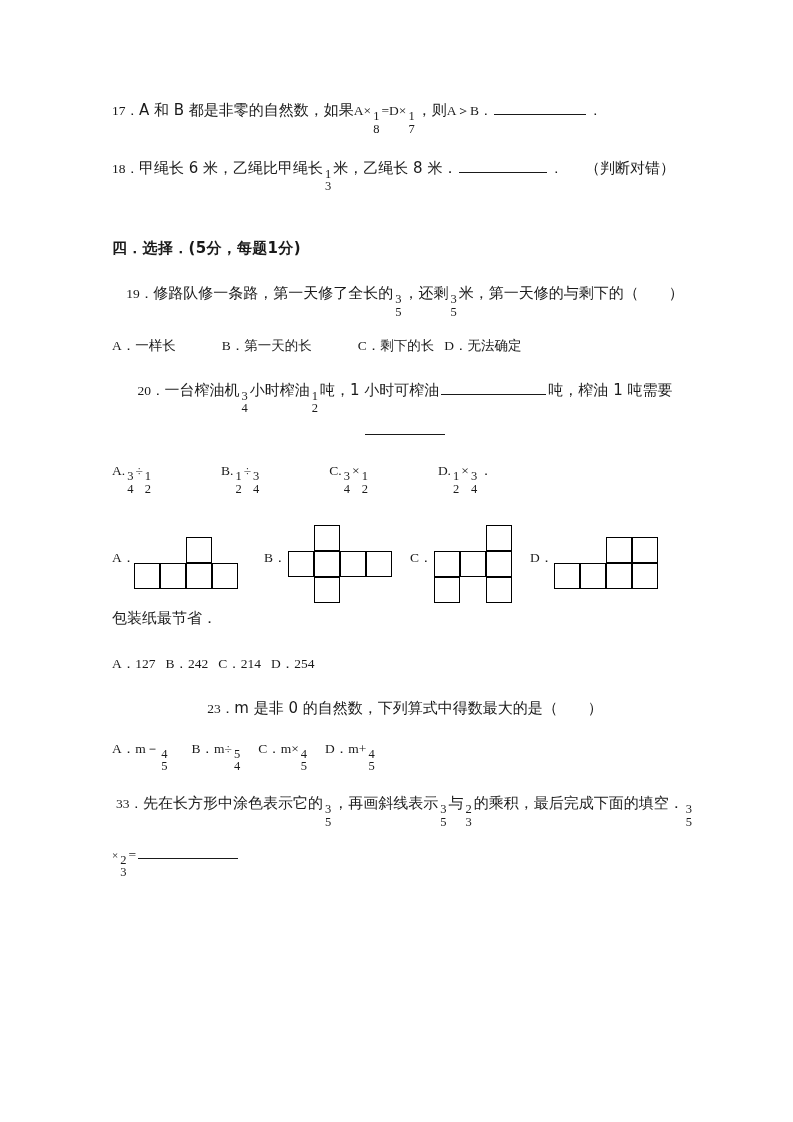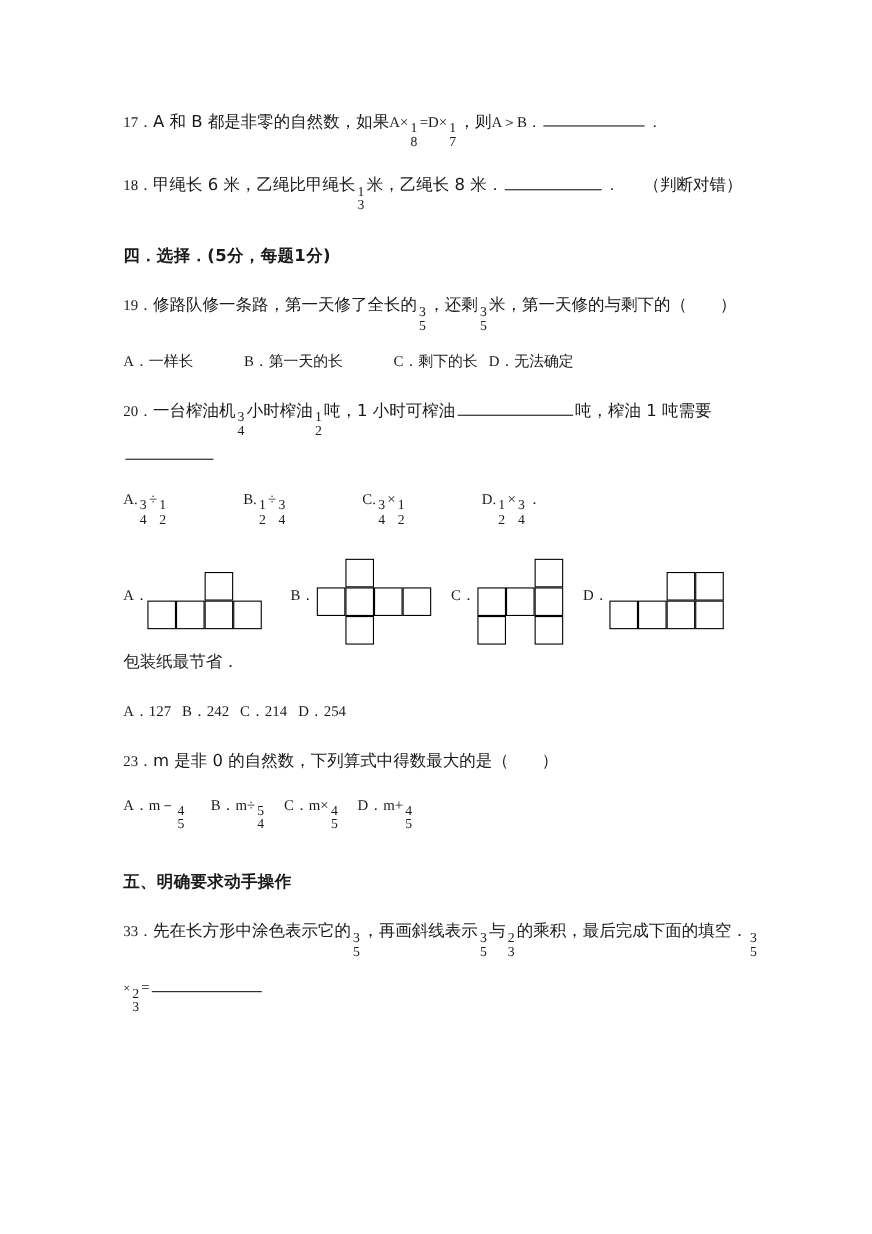--- a/index.html
+++ b/index.html
@@ -25,26 +25,26 @@
   }
 
   
   .q {
     font-size: 13.5px;
     line-height: 30px;
     margin: 0 0 16px 0;
     display: block;
     white-space: normal;
   }
-  .q.tight { margin-bottom: 10px; }
+  .q.tight { margin-bottom: 10px; text-align: center; }
   .sec-head {
     font-size: 14px;
     font-weight: bold;
     line-height: 24px;
-    margin: 26px 0 18px 0;
+    margin: 42px 0 18px 0;
     letter-spacing: .3px;
   }
   .num { font-size: 12.5px; }
   .cn { font-family: "DejaVu Sans", "Liberation Sans", sans-serif; font-size: 15px; }
   .lat { font-family: "Liberation Serif", serif; font-size: 13.5px; }
 
   
   .frac {
     display: inline-flex;
     flex-direction: column;
@@ -256,21 +256,20 @@
           <span class="d">4</span>
         </span></span><span class="choice"><span class="lat">C．</span><span class="lat">m×</span><span class="frac">
           <span class="n">4</span>
           <span class="d">5</span>
         </span></span><span class="choice"><span class="lat">D．</span><span class="lat">m+</span><span class="frac">
           <span class="n">4</span>
           <span class="d">5</span>
         </span></span>
   </div>
 
-  <div class="sec-head cn" style="margin-top:32px;">五、明确要求动手操作</div>
 
   <div class="q tight">
     <span class="num lat">33．</span><span class="cn">先在长方形中涂色表示它的</span><span class="frac">
         <span class="n">3</span>
         <span class="d">5</span>
       </span><span class="cn">，再画斜线表示</span><span class="frac">
         <span class="n">3</span>
         <span class="d">5</span>
       </span><span class="cn">与</span><span class="frac">
         <span class="n">2</span>

